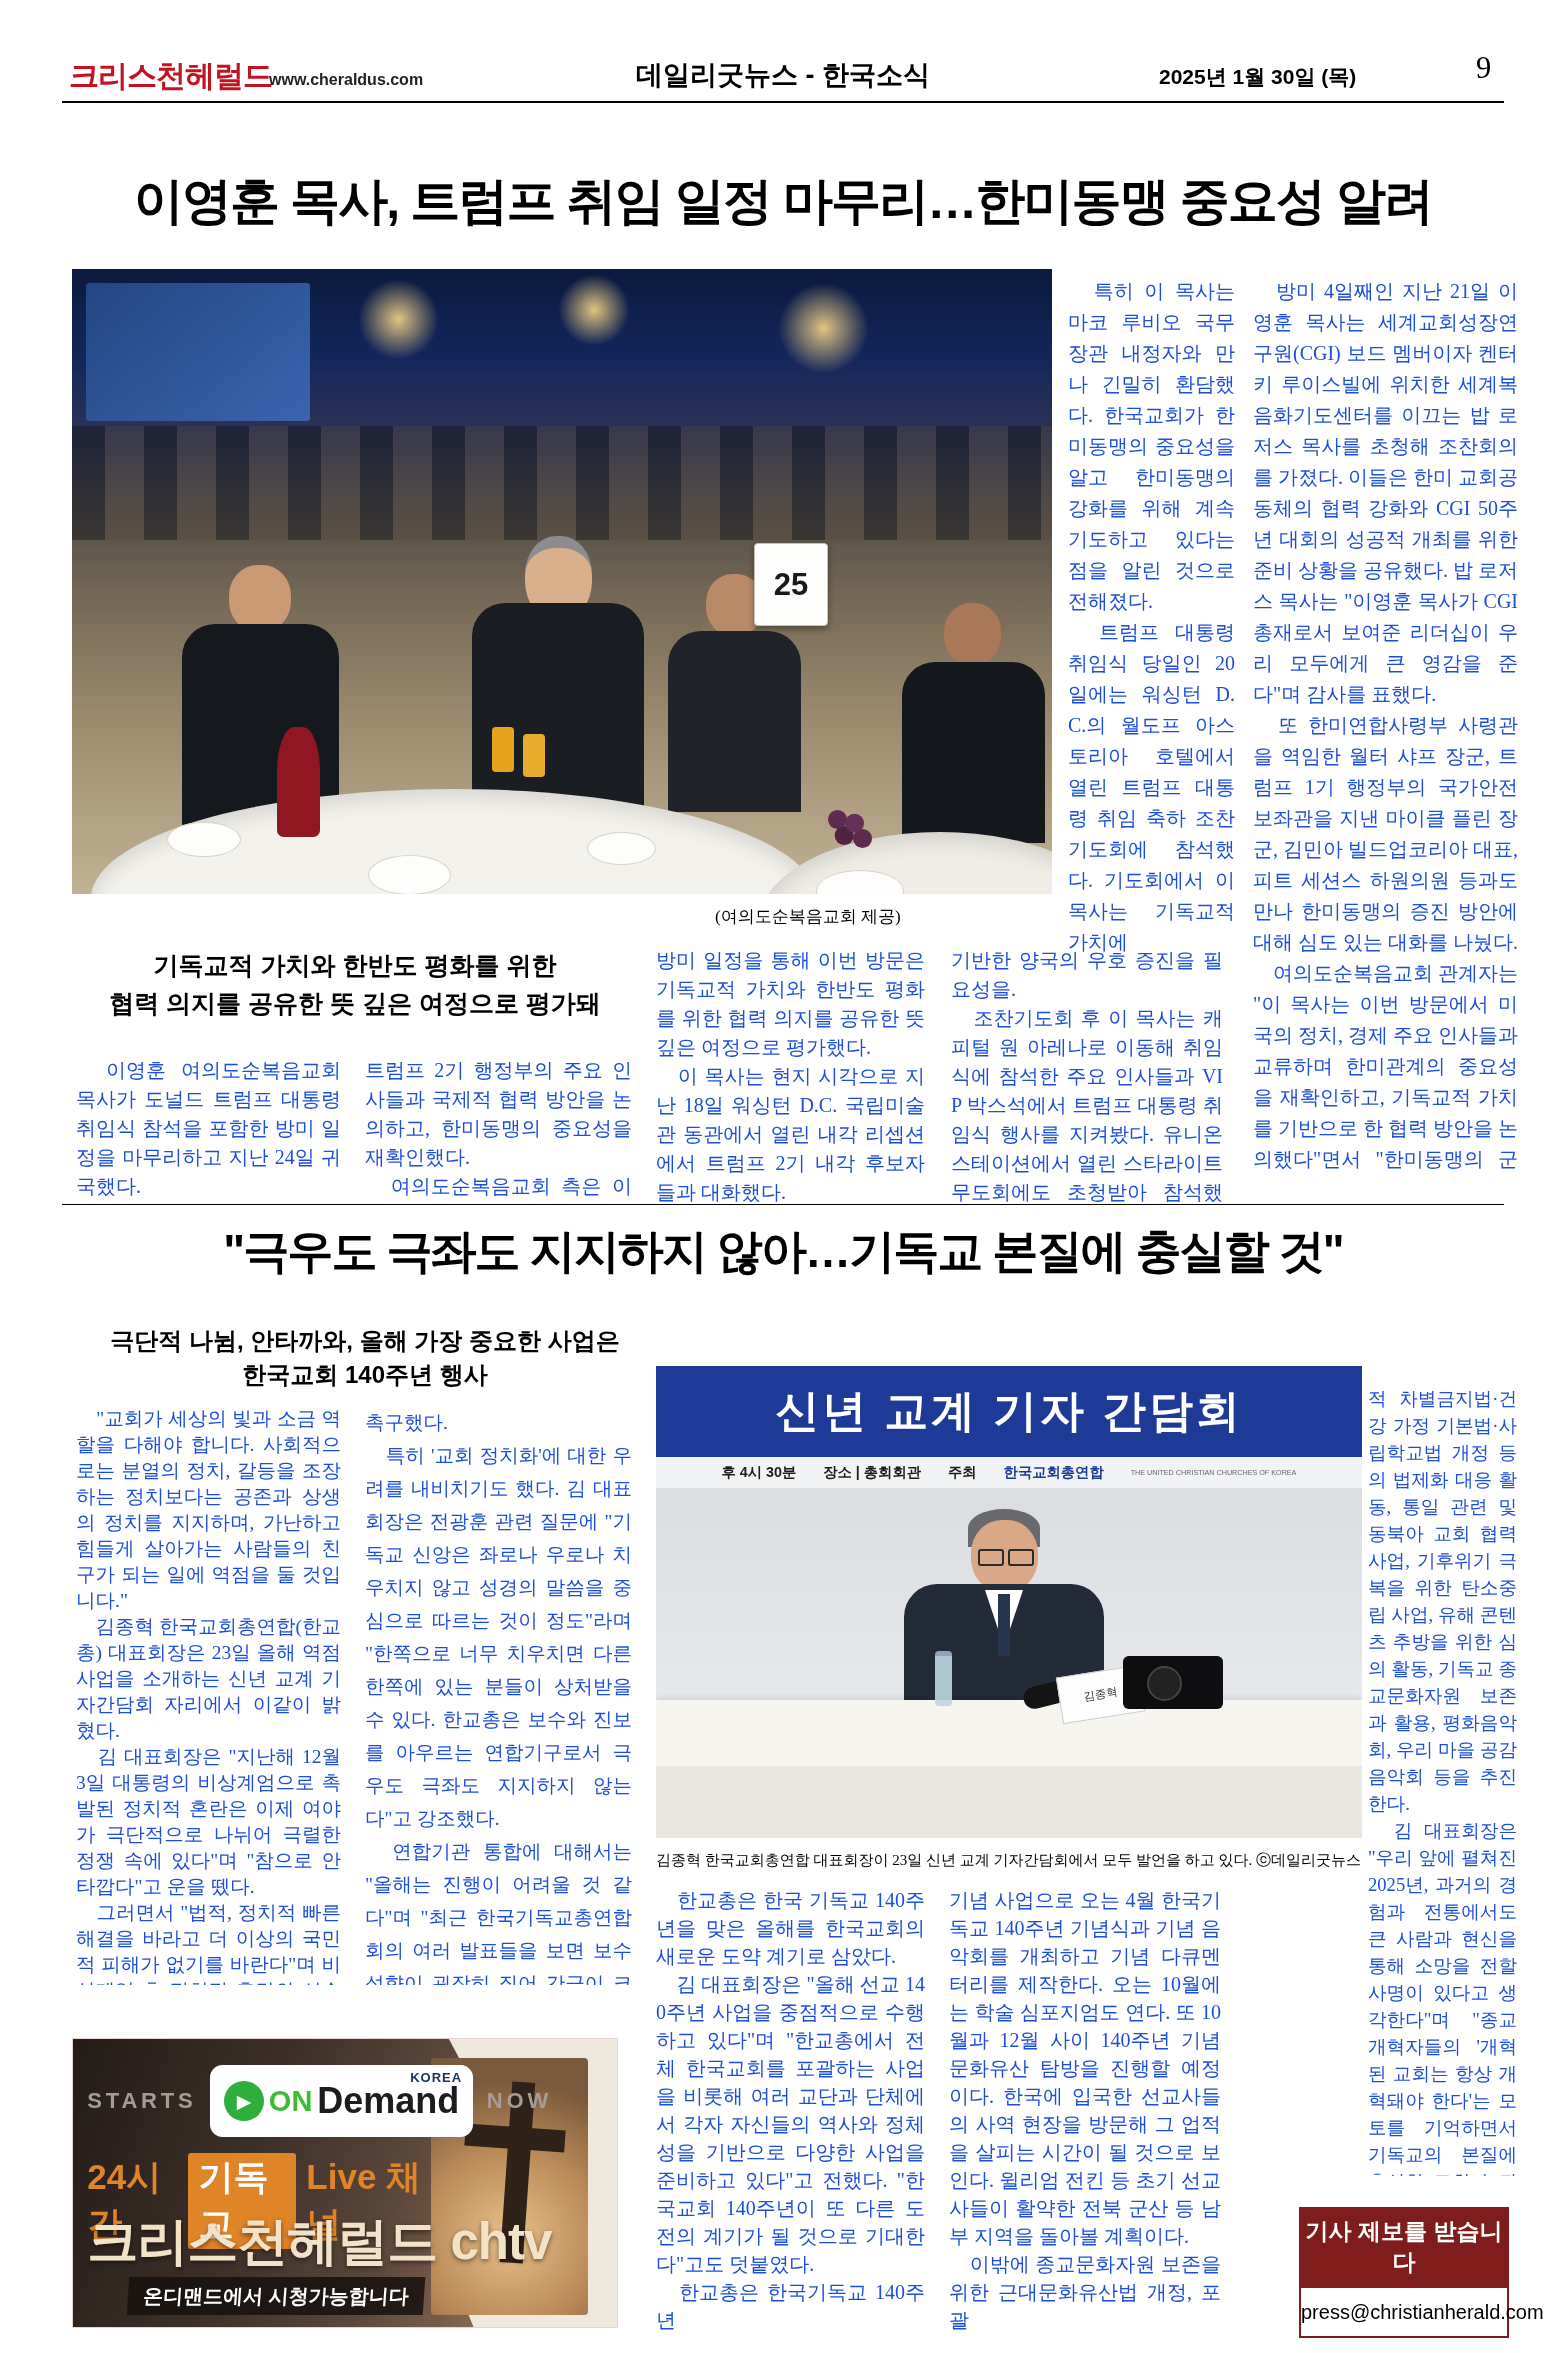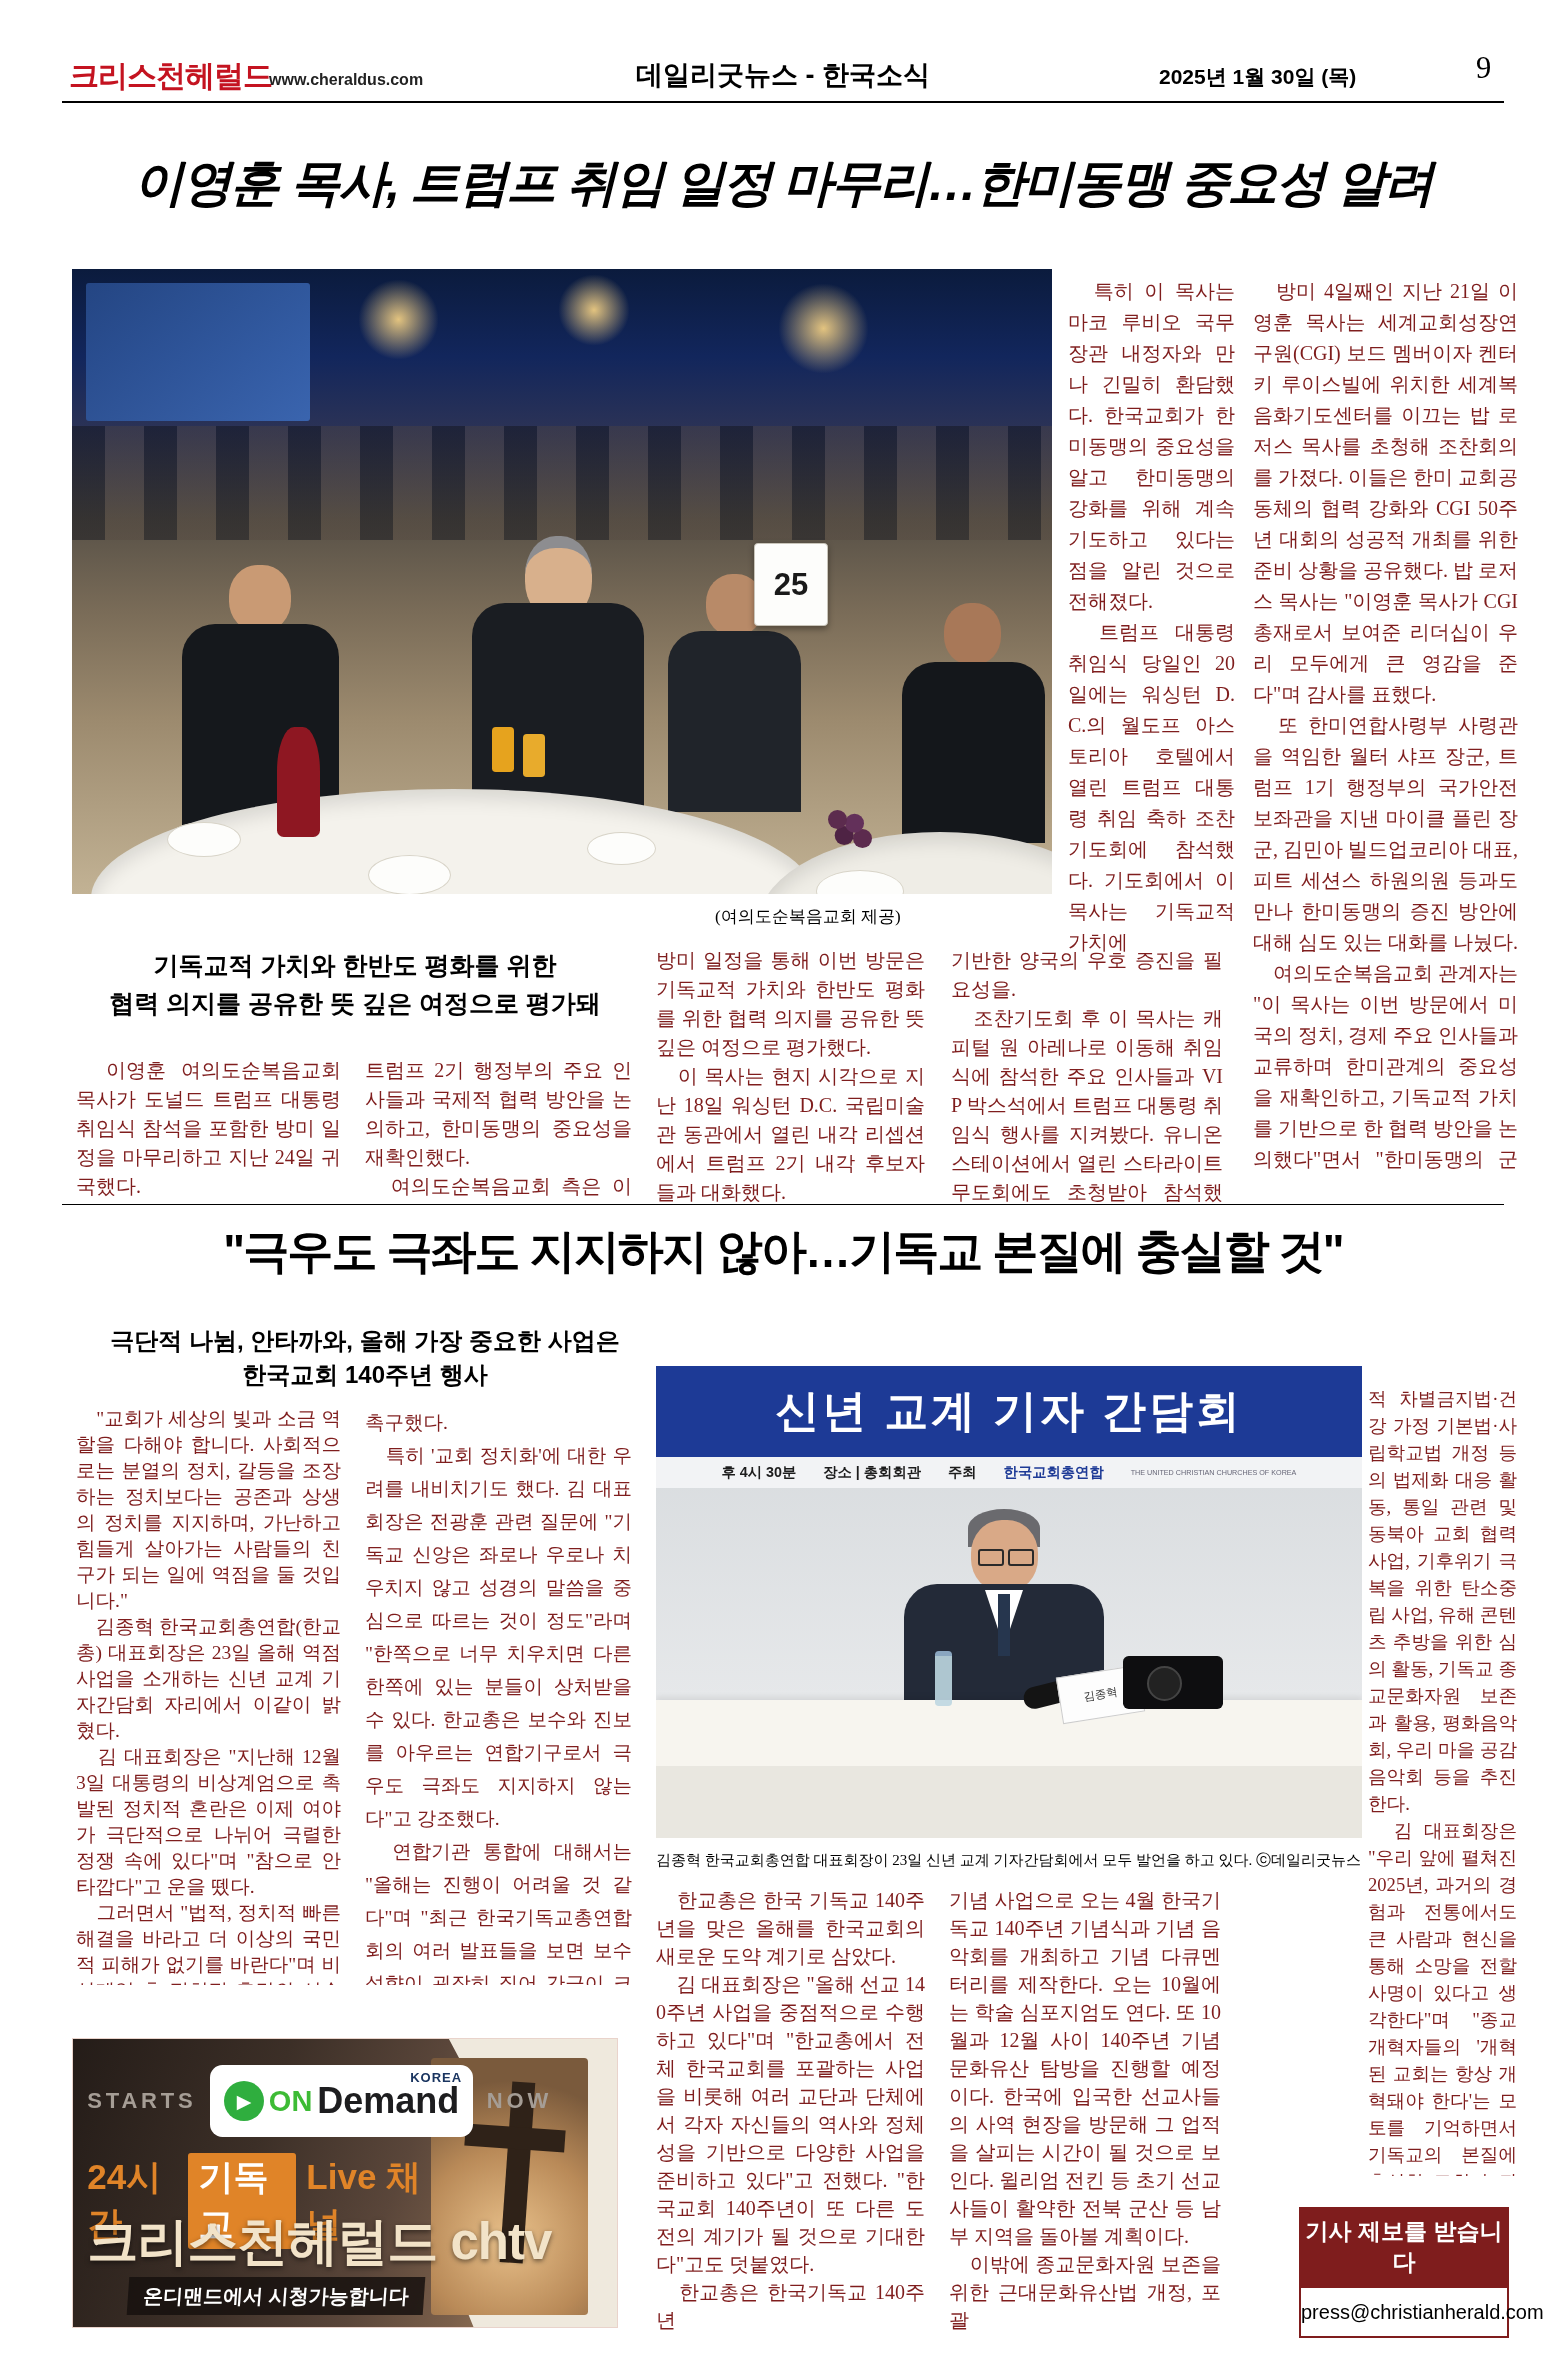--- a/index.html
+++ b/index.html
@@ -15,21 +15,21 @@
   .page-num{font-size:30.5px;color:#000;}
   .rule{background:#000;}
   
   .headline1{font-family:"Liberation Sans",sans-serif;font-weight:bold;font-size:50px;
              letter-spacing:-1.9px;text-align:center;width:100%;color:#000;}
   .headline2{font-family:"Liberation Sans",sans-serif;font-weight:bold;font-size:46px;
              letter-spacing:-1.9px;text-align:center;width:100%;color:#000;}
   .subhead{font-family:"Liberation Sans",sans-serif;font-weight:bold;color:#000;text-align:center;}
   
   .col{font-size:20px;line-height:30px;text-align:justify;word-break:break-all;
-       white-space:pre-line;overflow:hidden;color:#7f1d1d;}
+       white-space:pre-line;overflow:hidden;color:#1d4ed8;}
   .caption{font-size:17px;color:#000;}
   
   .photo1{overflow:hidden;background:linear-gradient(180deg,#0b1b3d 0%,#12265c 14%,#2c3356 26%,
           #585147 40%,#7a6c58 55%,#9c8a6e 72%,#c2b294 100%);}
   .glow{border-radius:50%;background:radial-gradient(circle,rgba(238,204,130,.95) 0%,rgba(238,204,130,0) 70%);}
   .person-head{border-radius:46%;}
   .person-body{border-radius:33px 33px 0 0;}
   .table-cloth{border-radius:50%;background:#f4f2ec;box-shadow:inset 0 8.6px 19px rgba(0,0,0,.12);}
   .plate{border-radius:50%;background:#fdfdfb;border:1.4px solid #d8d4c8;}
   .numcard{background:#fdfdfb;border:1px solid #c9c5ba;border-radius:3.8px;display:flex;
@@ -81,21 +81,21 @@
 
   <div class="abs" style="left:69px;top:56px;">
     <span class="masthead">크리스천헤럴드</span>
   </div>
   <div class="abs site-url" style="left:269px;top:71px;">www.cheraldus.com</div>
   <div class="abs section-title" style="left:0;top:57px;width:1566px;text-align:center;">데일리굿뉴스 - 한국소식</div>
   <div class="abs edition-date" style="left:1159px;top:63px;">2025년 1월 30일 (목)</div>
   <div class="abs page-num" style="left:1476px;top:51px;">9</div>
   <div class="abs rule" style="left:62px;top:101px;width:1442px;height:2.4px;"></div>
 
-  <div class="abs headline1" style="left:0;top:150px;font-style:italic;">이영훈 목사, 트럼프 취임 일정 마무리…한미동맹 중요성 알려</div>
+  <div class="abs headline1" style="left:0;top:168px;">이영훈 목사, 트럼프 취임 일정 마무리…한미동맹 중요성 알려</div>
 
   <div class="abs photo1" style="left:72px;top:269px;width:980px;height:625px;">
     <div class="abs" style="left:14.3px;top:14.3px;width:224px;height:138px;border-radius:2.9px;opacity:.9;background:linear-gradient(135deg,#274a8a,#3c6ab8);"></div>
     <div class="abs glow" style="left:286px;top:9.5px;width:81px;height:81px;"></div>
     <div class="abs glow" style="left:486px;top:4.8px;width:72px;height:72px;"></div>
     <div class="abs glow" style="left:706px;top:14.3px;width:91px;height:91px;"></div>
     <div class="abs" style="left:0;top:157px;width:100%;height:114px;opacity:.55;background:repeating-linear-gradient(90deg,rgba(18,20,28,.9) 0 33px,rgba(82,70,62,.65) 33px 72px);"></div>
     <div class="abs person-head" style="left:157px;top:296px;width:62px;height:67px;background:#c99a74;"></div>
     <div class="abs person-body" style="left:110px;top:355px;width:157px;height:205px;background:#15181c;"></div>
     <div class="abs person-head" style="left:453px;top:267px;width:67px;height:72px;background:#d8b08c;border-top:12.4px solid #8d8d90;"></div>

